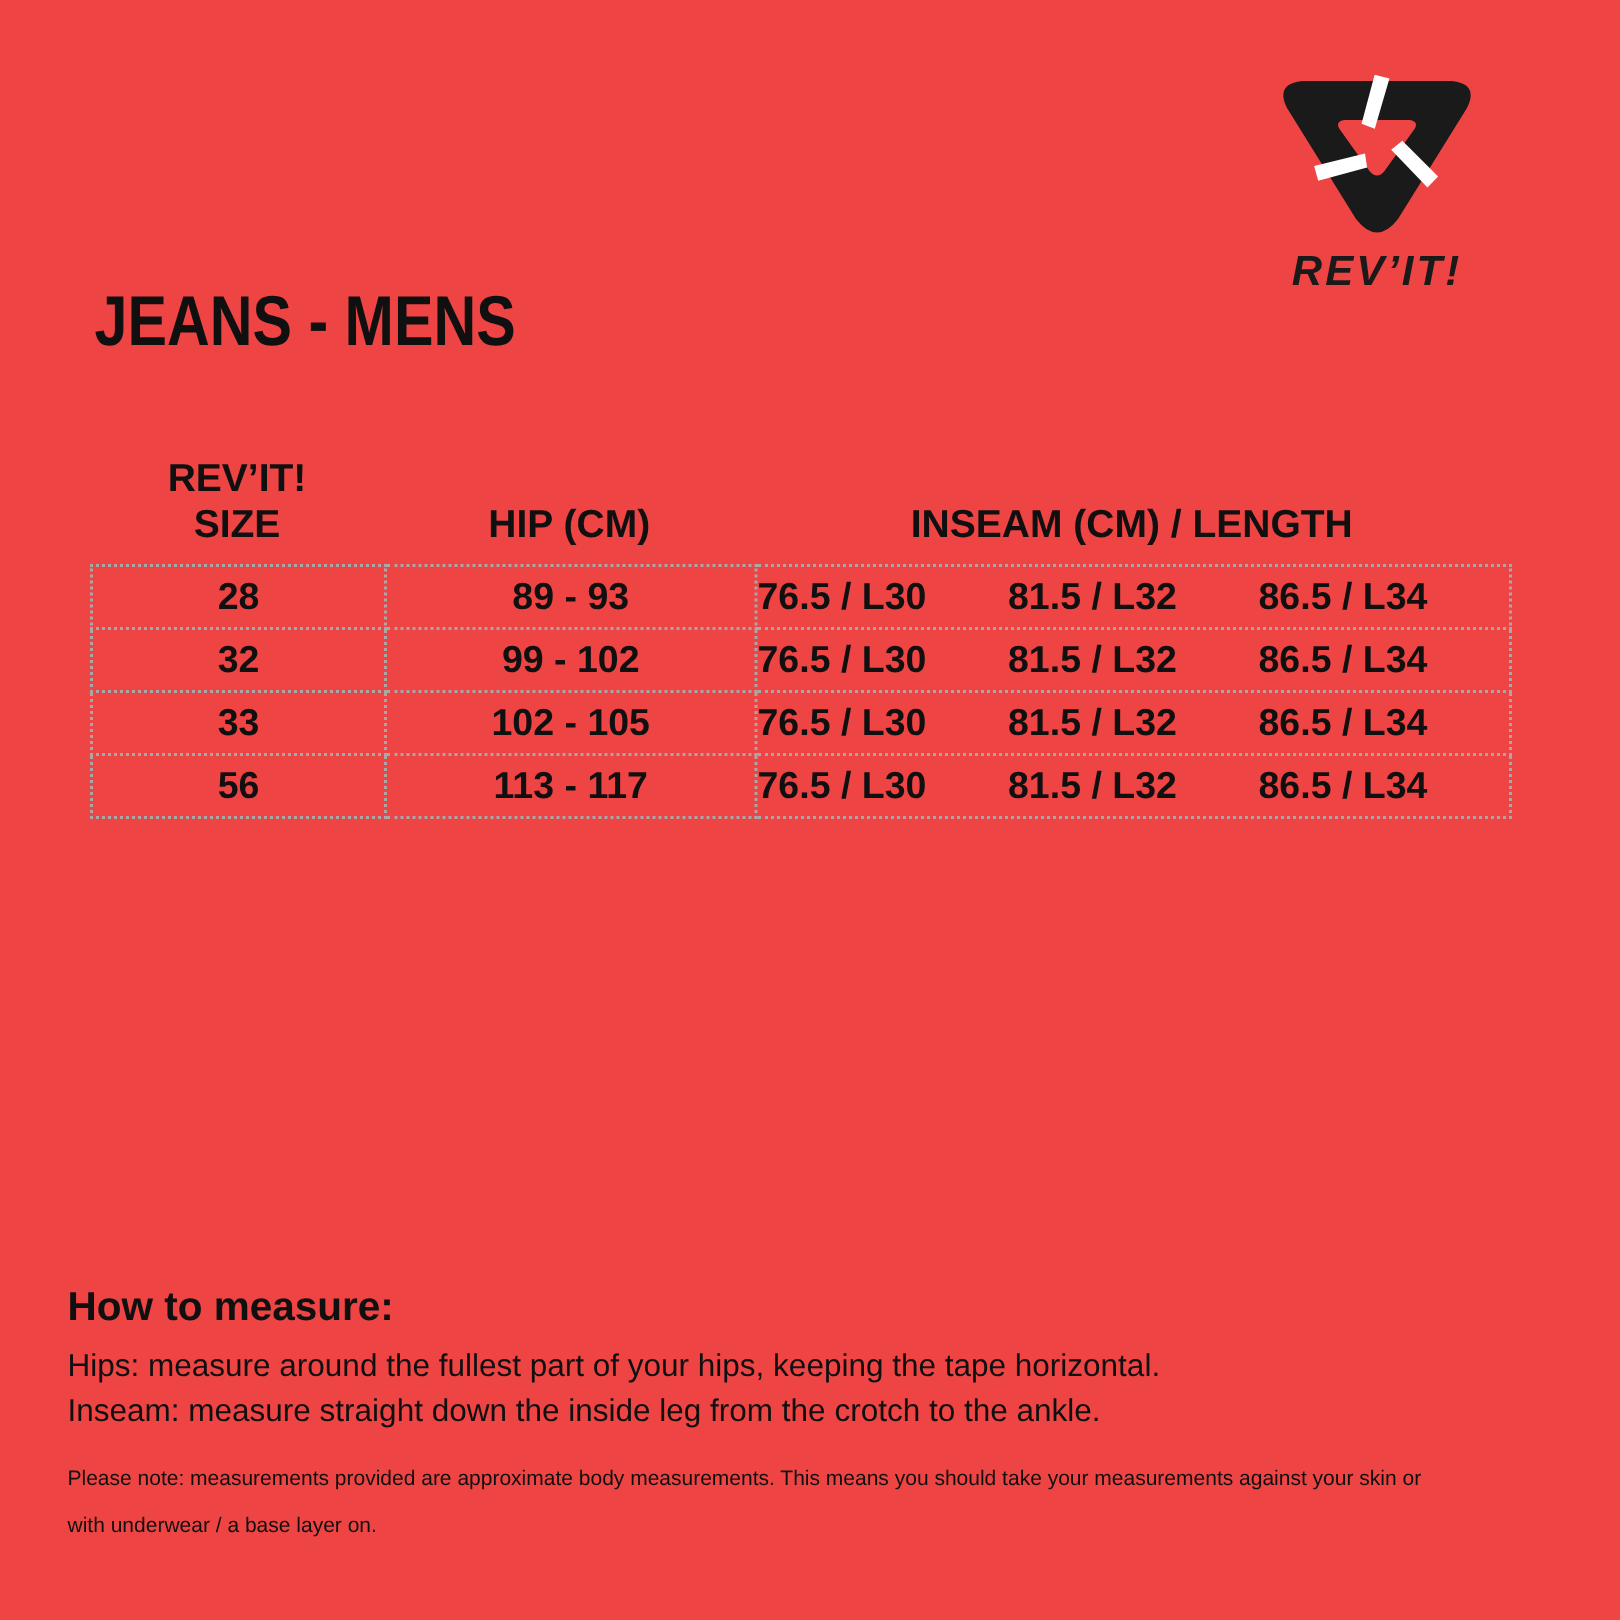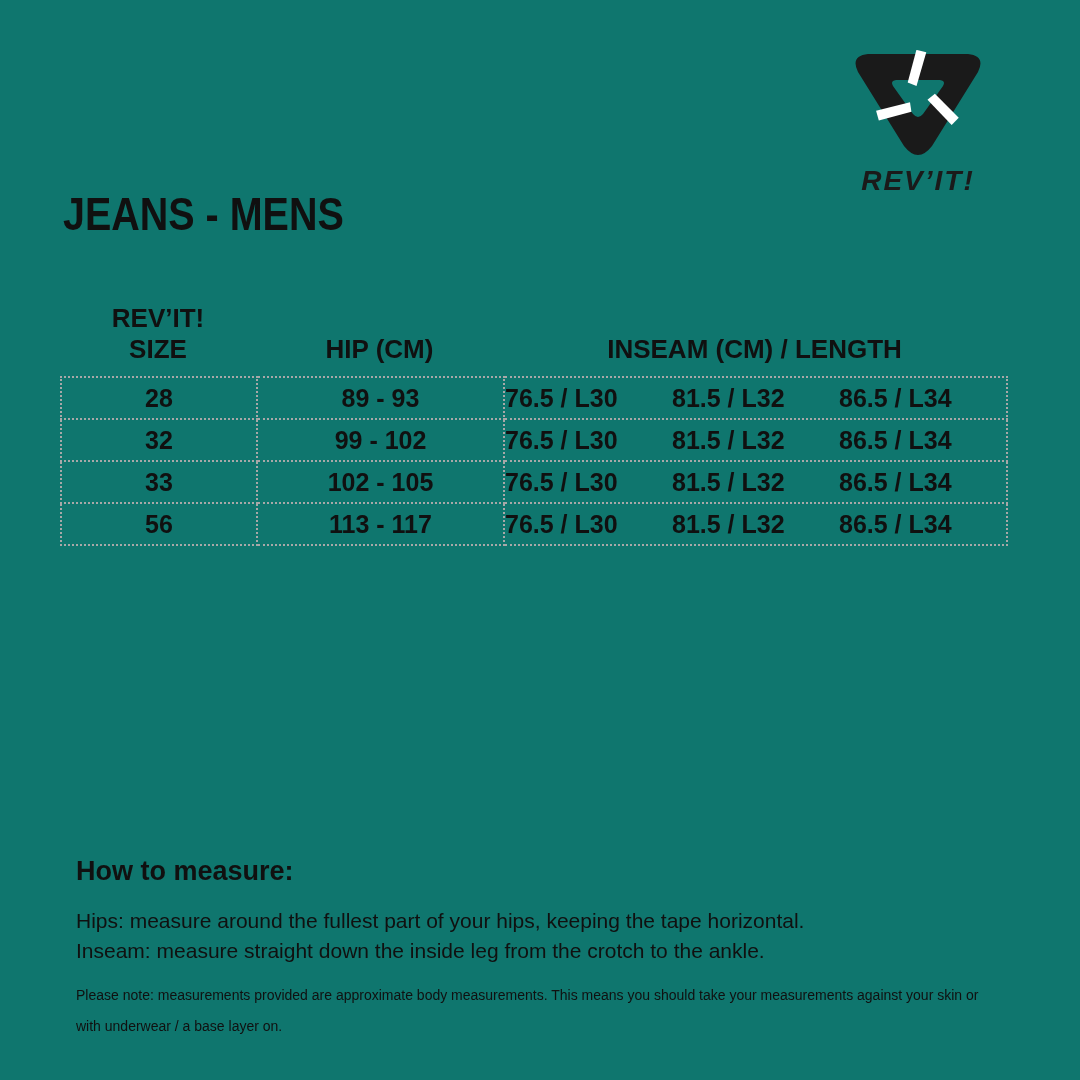--- a/index.html
+++ b/index.html
@@ -1,16 +1,16 @@
 <!DOCTYPE html>
 <html><head>
 <meta charset="utf-8">
 <style>
   html,body{margin:0;padding:0;background:#ffffff;font-family:"Liberation Sans",sans-serif;color:#101010;}
-  .canvas{position:relative;width:1080px;height:1080px;background:#0f766e;overflow:hidden;}
+  .canvas{position:relative;width:1080px;height:1080px;background:#ef4444;overflow:hidden;}
 
   
   .logo{position:absolute;left:836px;top:50px;width:164px;text-align:center;}
   .logo svg{display:block;margin:0 auto;}
   .wordmark{margin-top:3px;font-weight:bold;font-style:italic;font-size:28px;letter-spacing:2px;
             white-space:nowrap;color:#1a1a1a;}
 
   
   .title{position:absolute;left:63px;top:190px;font-size:47px;font-weight:bold;line-height:1;
          transform:scaleX(0.84);transform-origin:left center;white-space:nowrap;letter-spacing:0;}
@@ -20,23 +20,23 @@
   .chart-head{display:flex;align-items:flex-end;text-align:center;font-weight:bold;
               font-size:26px;line-height:31px;padding-bottom:11px;}
   .hc1{width:196px}.hc2{width:247px}.hc3{width:503px}
   table.size-table{border-collapse:collapse;table-layout:fixed;width:946px;}
   .size-table td{border:2px dotted #a8a8a8;height:40px;text-align:center;font-weight:bold;
                  font-size:25px;padding:0;margin-top:41px;}
   .inseam-flex{display:flex;width:100%;}
   .inseam-flex span{flex:1;text-align:left;}
 
   
-  .howto{position:absolute;left:76px;top:856px;width:945px;}
+  .howto{position:absolute;left:45px;top:856px;width:945px;}
   .howto h2{margin:0;font-size:27px;line-height:30px;font-weight:bold;}
-  .measure-lines{margin-top:20px;font-size:21px;line-height:30px;}
+  .measure-lines{margin-top:10px;font-size:21px;line-height:30px;}
   .note{margin-top:14px;font-size:14px;line-height:31px;max-width:910px;}
 </style>
 </head>
 <body>
 
 <div class="canvas">
 
   <div class="logo">
     <svg width="144" height="112" viewBox="0 0 144 112" aria-hidden="true">
       <path fill="#1a1a1a" fill-rule="evenodd" d="M22 4 L122 4 Q140 6 132 22 L86 96 Q72 114 58 96 L12 22 Q4 6 22 4 Z M50 30 L94 30 Q100 31 97 36 L77 64 Q72 70 67 64 L47 36 Q44 31 50 30 Z"></path>

